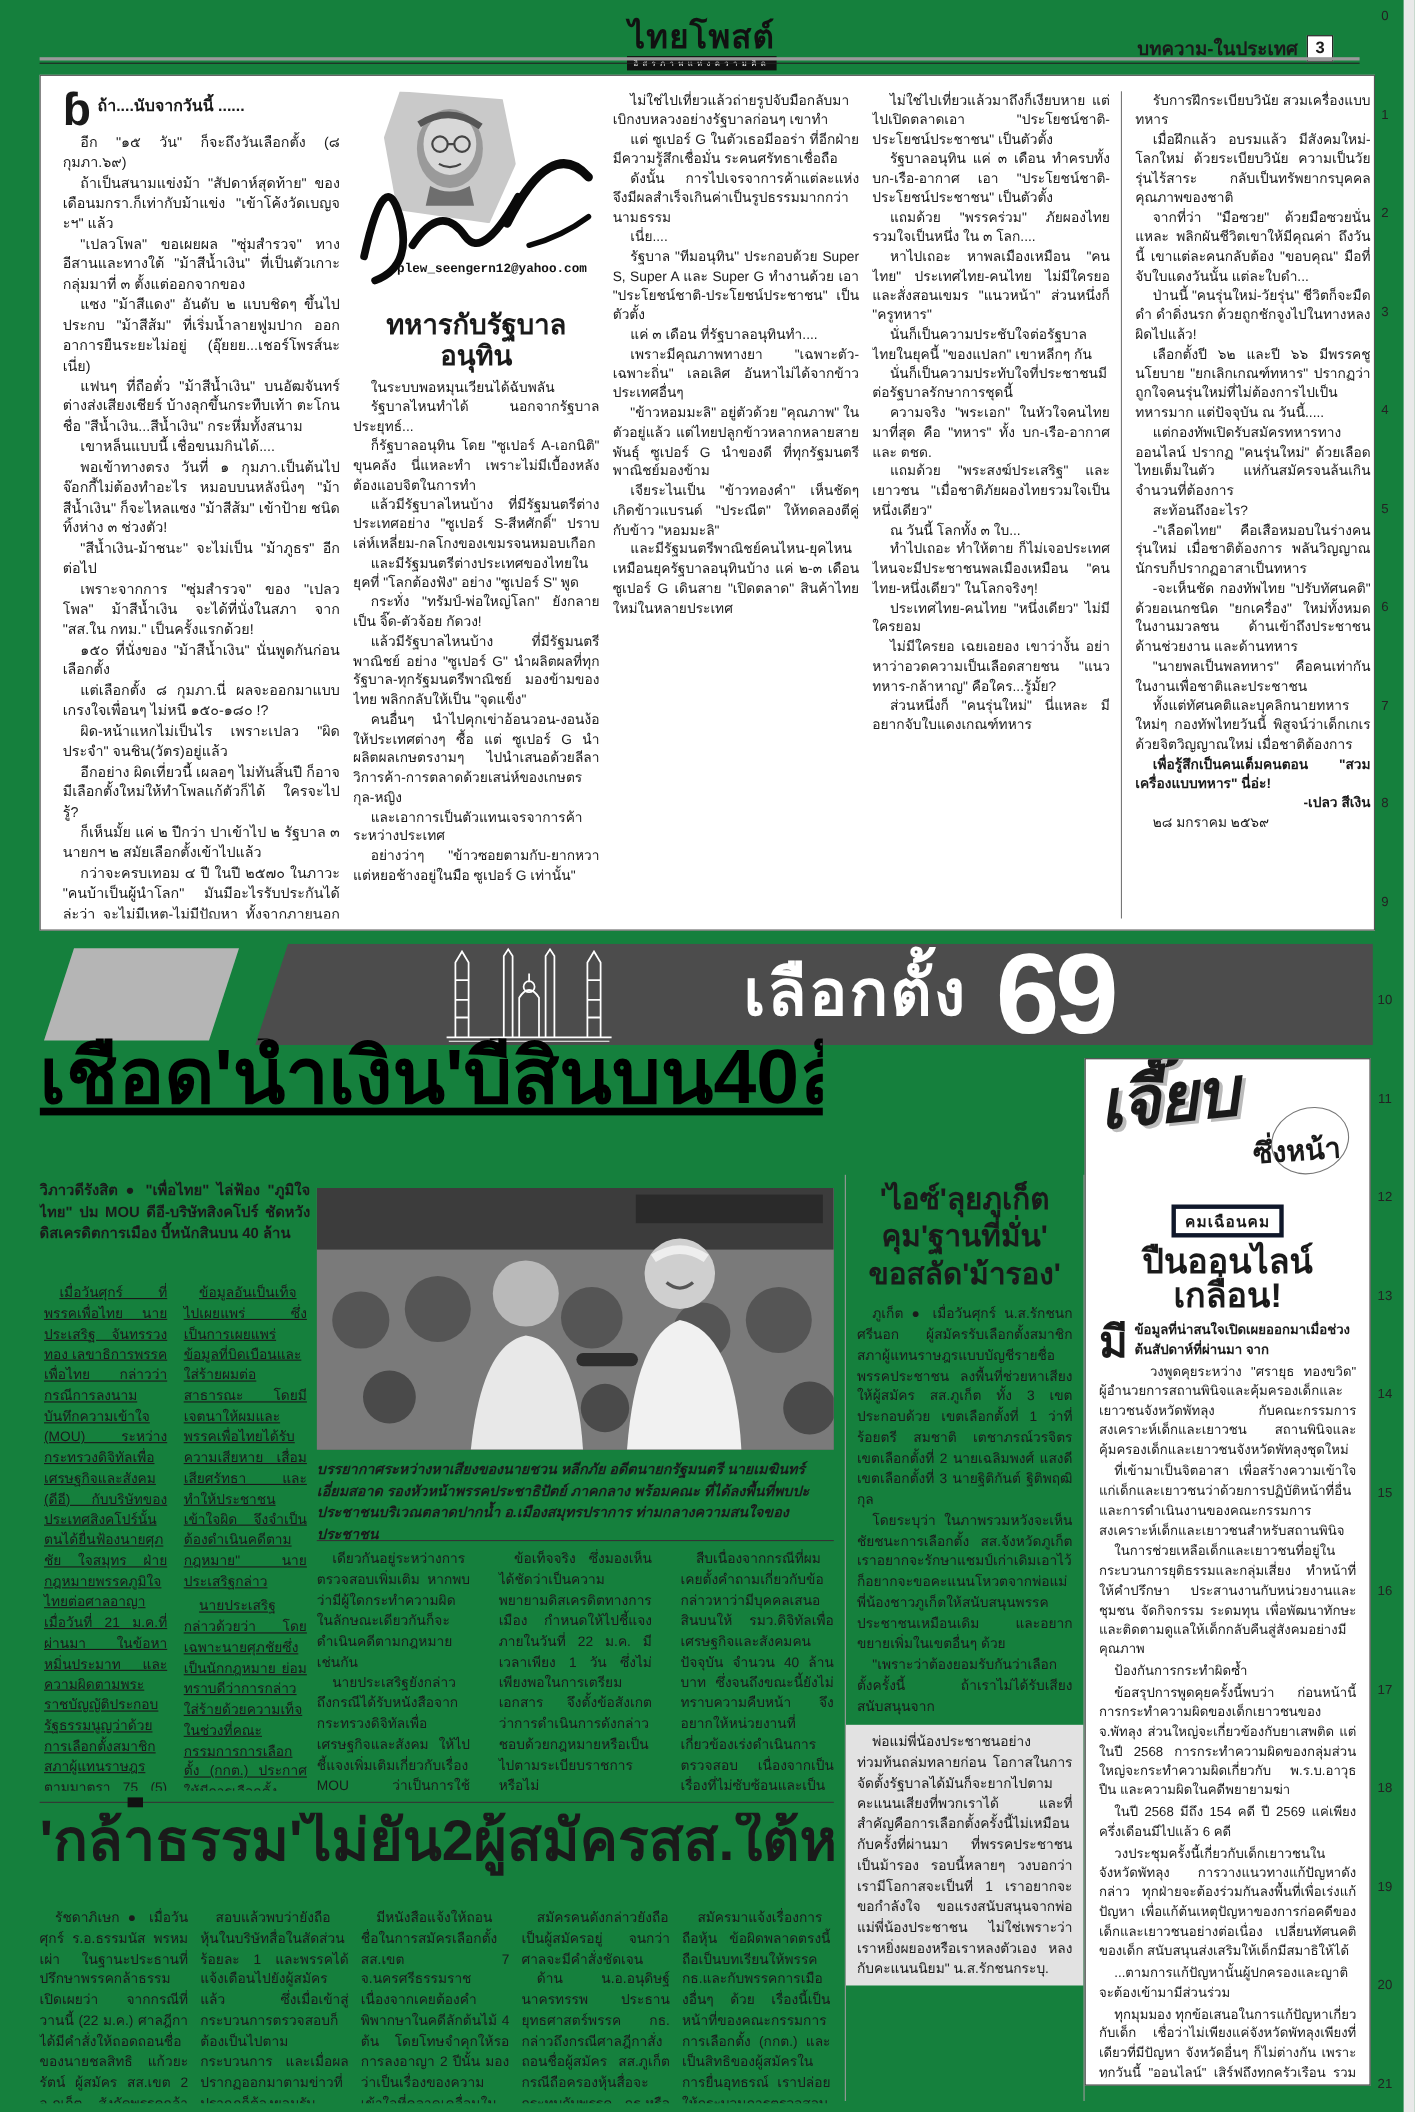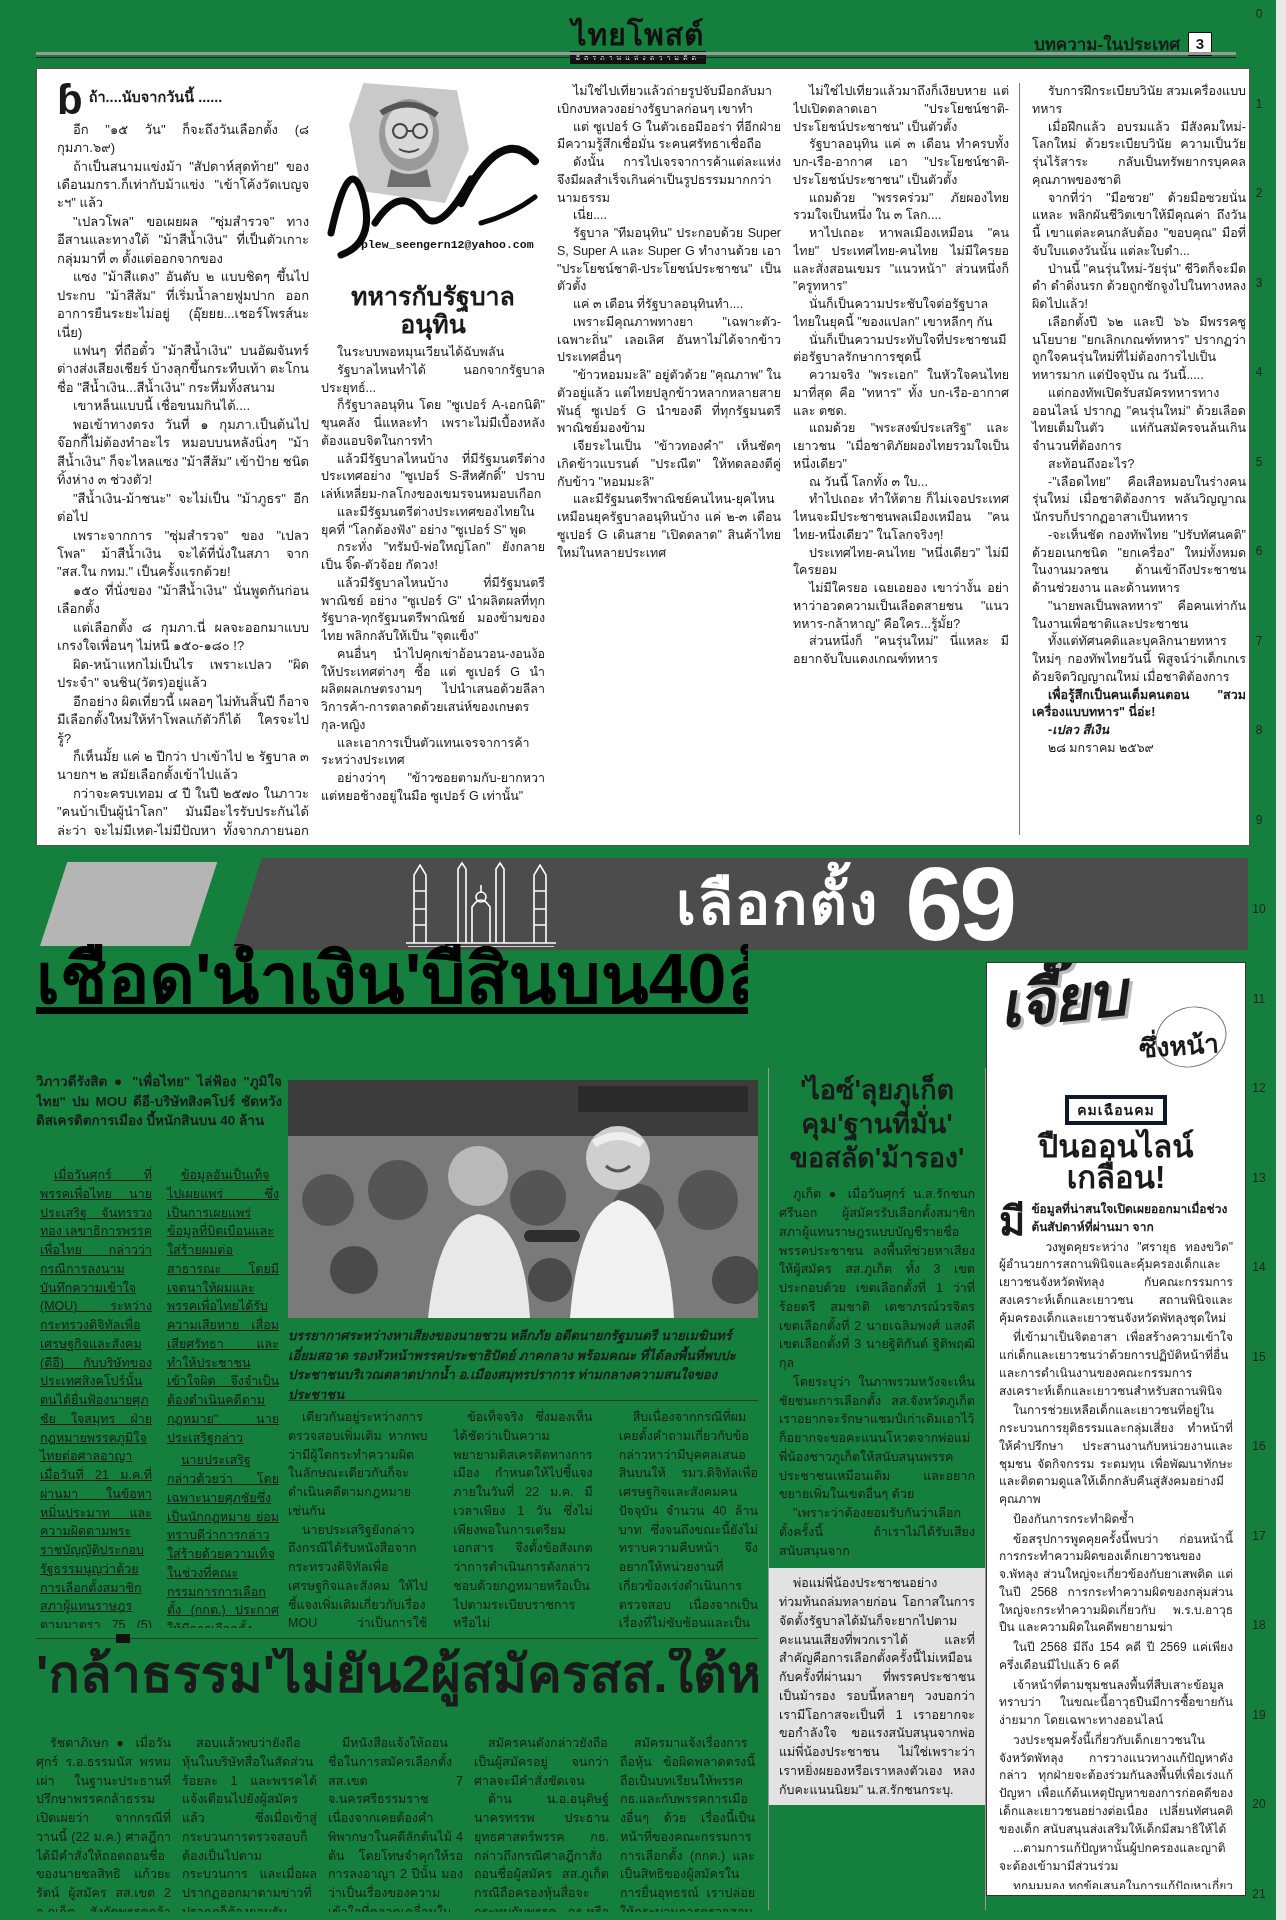--- a/index.html
+++ b/index.html
@@ -32,21 +32,21 @@
   .kicker .orn{font-size:42px;font-weight:900;line-height:.8;}
   .kicker .ktext{font-weight:900;font-size:14.5px;padding-top:4px;}
   .cartoon{position:relative;height:198px;margin-bottom:2px;}
   .cartoon .blot{position:absolute;left:28px;top:0;width:120px;height:120px;background:#c9c9c9;
         clip-path:polygon(12% 0,90% 6%,100% 55%,80% 100%,10% 90%,0 35%);}
   .cartoon svg{position:absolute;left:0;top:0;}
   .email{position:absolute;left:40px;bottom:28px;font-family:"Liberation Mono","DejaVu Sans Mono",monospace;
         font-size:11.5px;font-weight:bold;color:#111;}
   .op-title{font-weight:900;font-size:25px;text-align:center;margin:0 0 6px;line-height:1.1;}
   .close-bold{font-weight:900;}
-  .signoff{font-style:italic;font-weight:bold;}
+  .signoff{text-align:right;font-weight:bold;}
   
   .banner{position:absolute;left:36px;top:858px;width:1212px;height:92px;overflow:hidden;}
   .banner .gray-para{position:absolute;left:4px;top:4px;width:150px;height:84px;background:#b5b5b5;
         transform:skewX(-18deg);transform-origin:bottom left;}
   .banner .dark-band{position:absolute;left:196px;right:0;top:0;bottom:0;background:#4c4c4c;
         transform:skewX(-18deg);transform-origin:bottom left;}
   .banner .content{position:absolute;left:210px;right:0;top:0;bottom:0;display:flex;align-items:center;}
   .banner .mon{margin-left:150px;}
   .banner .el-word{color:#fff;font-weight:900;font-size:58px;line-height:1;margin-left:110px;letter-spacing:2px;}
   .banner .el-num{color:#fff;font-weight:700;font-size:104px;line-height:.85;margin-left:26px;letter-spacing:-4px;text-align:center;}
@@ -354,21 +354,20 @@
     <div class="sb-head">ปืนออนไลน์เกลื่อน!</div>
     <div class="sb-body">
       <p class="lead"><span class="dropcap">มี</span><span>ข้อมูลที่น่าสนใจเปิดเผยออกมาเมื่อช่วงต้นสัปดาห์ที่ผ่านมา จาก</span></p>
       <div>
           <p>วงพูดคุยระหว่าง "ศรายุธ ทองขวิด" ผู้อำนวยการสถานพินิจและคุ้มครองเด็กและเยาวชนจังหวัดพัทลุง กับคณะกรรมการสงเคราะห์เด็กและเยาวชน สถานพินิจและคุ้มครองเด็กและเยาวชนจังหวัดพัทลุงชุดใหม่</p>
           <p>ที่เข้ามาเป็นจิตอาสา เพื่อสร้างความเข้าใจแก่เด็กและเยาวชนว่าด้วยการปฏิบัติหน้าที่อื่น และการดำเนินงานของคณะกรรมการสงเคราะห์เด็กและเยาวชนสำหรับสถานพินิจ</p>
           <p>ในการช่วยเหลือเด็กและเยาวชนที่อยู่ในกระบวนการยุติธรรมและกลุ่มเสี่ยง ทำหน้าที่ให้คำปรึกษา ประสานงานกับหน่วยงานและชุมชน จัดกิจกรรม ระดมทุน เพื่อพัฒนาทักษะและติดตามดูแลให้เด็กกลับคืนสู่สังคมอย่างมีคุณภาพ</p>
           <p>ป้องกันการกระทำผิดซ้ำ</p>
           <p>ข้อสรุปการพูดคุยครั้งนี้พบว่า ก่อนหน้านี้การกระทำความผิดของเด็กเยาวชนของ จ.พัทลุง ส่วนใหญ่จะเกี่ยวข้องกับยาเสพติด แต่ในปี 2568 การกระทำความผิดของกลุ่มส่วนใหญ่จะกระทำความผิดเกี่ยวกับ พ.ร.บ.อาวุธปืน และความผิดในคดีพยายามฆ่า</p>
           <p>ในปี 2568 มีถึง 154 คดี ปี 2569 แค่เพียงครึ่งเดือนมีไปแล้ว 6 คดี</p>
-          <p>เจ้าหน้าที่ตามชุมชนลงพื้นที่สืบเสาะข้อมูลทราบว่า ในขณะนี้อาวุธปืนมีการซื้อขายกันง่ายมาก โดยเฉพาะทางออนไลน์</p>
           <p>วงประชุมครั้งนี้เกี่ยวกับเด็กเยาวชนในจังหวัดพัทลุง การวางแนวทางแก้ปัญหาดังกล่าว ทุกฝ่ายจะต้องร่วมกันลงพื้นที่เพื่อเร่งแก้ปัญหา เพื่อแก้ต้นเหตุปัญหาของการก่อคดีของเด็กและเยาวชนอย่างต่อเนื่อง เปลี่ยนทัศนคติของเด็ก สนับสนุนส่งเสริมให้เด็กมีสมาธิให้ได้</p>
           <p>...ตามการแก้ปัญหานั้นผู้ปกครองและญาติจะต้องเข้ามามีส่วนร่วม</p>
           <p>ทุกมุมมอง ทุกข้อเสนอในการแก้ปัญหาเกี่ยวกับเด็ก เชื่อว่าไม่เพียงแค่จังหวัดพัทลุงเพียงที่เดียวที่มีปัญหา จังหวัดอื่นๆ ก็ไม่ต่างกัน เพราะทุกวันนี้ "ออนไลน์" เสิร์ฟถึงทุกครัวเรือน รวมทั้ง "ปืนออนไลน์" ที่ซื้อง่ายขายคล่อง และตกถึงมือเด็ก เพียงแค่กดสั่งซื้อและจ่ายตังค์ ก็นำมาพกนำมาก่อเหตุได้</p>
         </div>
     </div>
   </div>
 
   <div class="rule-bottom">
       <span class="tab"></span>
     </div>

